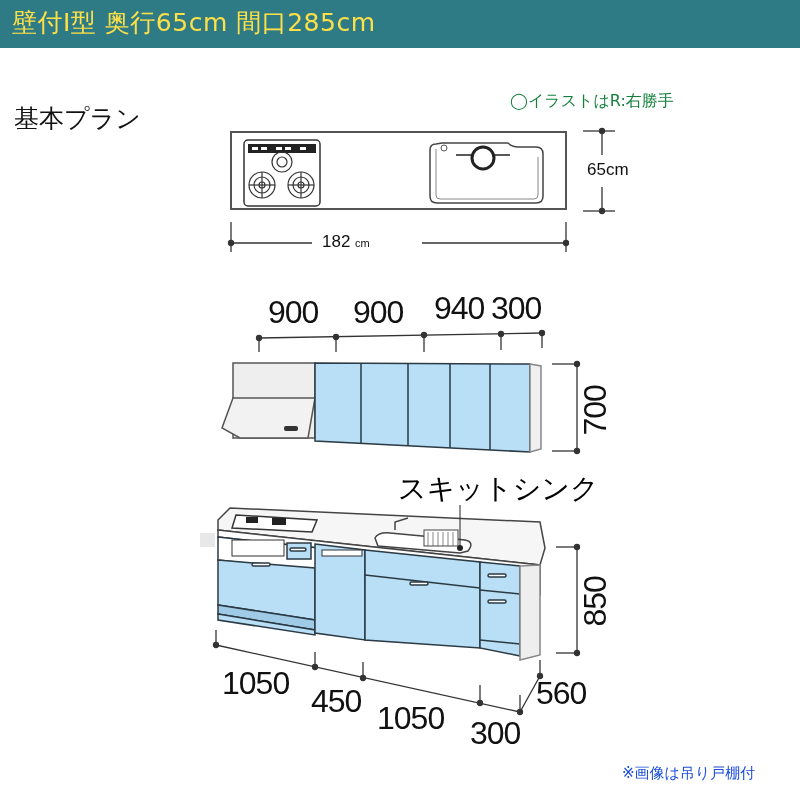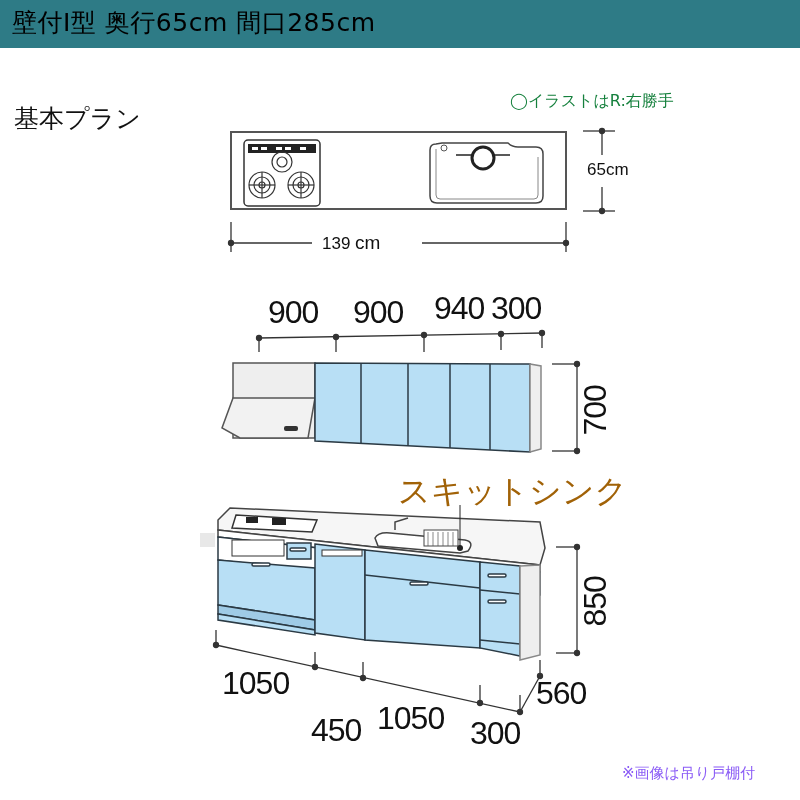--- a/index.html
+++ b/index.html
@@ -1,27 +1,27 @@
 <!DOCTYPE html>
 <html><head>
 <meta charset="utf-8">
 <style>
   html, body { margin:0; padding:0; }
   body { width:800px; height:800px; background:#ffffff; position:relative; overflow:hidden;
          font-family:"DejaVu Sans", "Liberation Sans", sans-serif; color:#1a1a1a; }
   .header { position:absolute; left:0; top:0; width:800px; height:48px; background:#2e7b86; }
-  .header-title { position:absolute; left:12px; top:6px; font-size:25px; color:#000000; letter-spacing:0.5px; white-space:nowrap; }
+  .header-title { position:absolute; left:12px; top:6px; font-size:25px; color:#fde047; letter-spacing:0.5px; white-space:nowrap; }
   .section-title { position:absolute; left:14px; top:82px; font-size:25px; color:#111;margin-top:20px; }
   .note-top { position:absolute; left:510px; top:91px; font-size:16px; color:#15803d; white-space:nowrap; }
-  .note-bottom { position:absolute; left:622px; top:764px; font-size:15px; color:#8b5cf6; white-space:nowrap; }
+  .note-bottom { position:absolute; left:622px; top:764px; font-size:15px; color:#1d4ed8; white-space:nowrap; }
   .dim { position:absolute; color:#111; white-space:nowrap; font-family:"Liberation Sans", sans-serif; }
   .d-big { font-size:32px; letter-spacing:-1px; }
   .d-mid { font-size:17px; }
   .rot { transform:rotate(-90deg); transform-origin:center; }
-  .label-sink { position:absolute; left:398px; top:470px; font-size:32px; color:#a16207; white-space:nowrap; }
+  .label-sink { position:absolute; left:398px; top:470px; font-size:28px; color:#000000; white-space:nowrap; }
   svg { position:absolute; left:0; top:0; }
 </style>
 </head>
 <body>
 
 <div class="header">
   <span class="header-title">壁付I型 奥行65cm 間口285cm</span>
 </div>
 
 <div class="section-title">基本プラン</div>
@@ -177,32 +177,32 @@
       <line x1="480" y1="685" x2="480" y2="703"></line>
     <line x1="520" y1="695" x2="520" y2="712"></line>
     <line x1="520" y1="712" x2="540" y2="676"></line>
     <line x1="540" y1="660" x2="540" y2="676"></line>
       <circle cx="540" cy="676" r="2.5"></circle>
   </g>
 </svg>
 
 <div class="dim d-mid" style="left:587px;top:160px;font-size:17px;">65cm</div>
 <div class="dim" style="left:322px;top:232px;font-size:17px;">
-  <span>139</span>
-  <span style="font-size:19px;">cm</span>
+  <span>182</span>
+  <span style="font-size:11px;">cm</span>
 </div>
 
 <div class="dim d-big" style="left:268px;top:294px;">900</div>
 <div class="dim d-big" style="left:353px;top:294px;">900</div>
 <div class="dim d-big" style="left:434px;top:290px;">940</div>
 <div class="dim d-big" style="left:491px;top:290px;">300</div>
 <div class="dim d-big rot" style="left:570px;top:392px;width:50px;text-align:center;">700</div>
 
 <div class="label-sink">スキットシンク</div>
 <div class="dim d-big rot" style="left:570px;top:583px;width:50px;text-align:center;">850</div>
 
 <div class="dim d-big" style="left:222px;top:665px;">1050</div>
-<div class="dim d-big" style="left:311px;top:712px;">450</div>
+<div class="dim d-big" style="left:311px;top:683px;">450</div>
 <div class="dim d-big" style="left:377px;top:700px;">1050</div>
 <div class="dim d-big" style="left:470px;top:715px;">300</div>
 <div class="dim d-big" style="left:536px;top:675px;">560</div>
 
 <div class="note-bottom">※画像は吊り戸棚付</div>
 
 </body></html>

